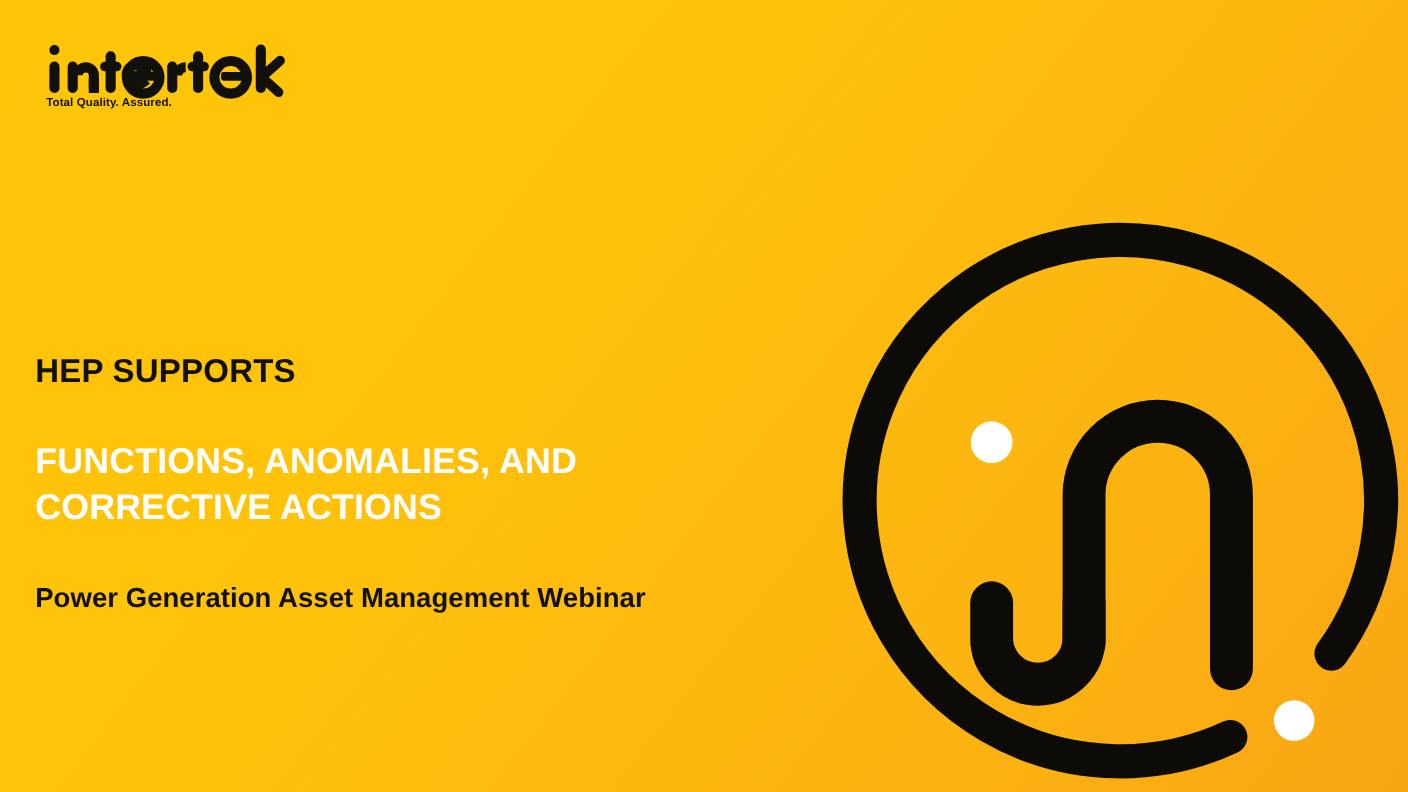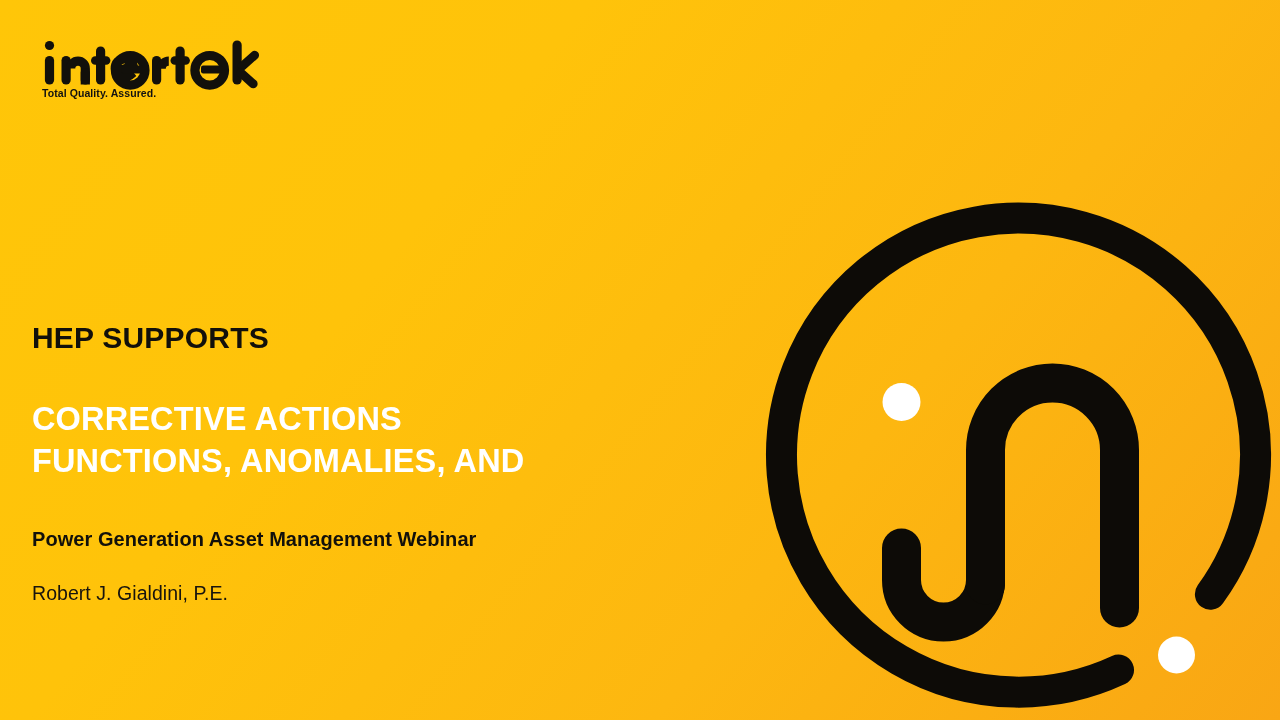--- a/index.html
+++ b/index.html
@@ -62,21 +62,21 @@
     font-size: 32.5px;
     font-weight: bold;
     color: #FFFFFF;
     line-height: 1.30;
     letter-spacing: 0.15px;
   }
   #event-info {
     padding-top: 38px;
   }
   .event-line {
-    font-size: 20px;
+    font-size: 25px;
     font-weight: bold;
     color: #12100B;
     line-height: 1.95;
     letter-spacing: 0.05px;
     white-space: nowrap;
   }
   #presenter-name {
     padding-top: 23px;
     font-size: 19.5px;
     font-weight: normal;
@@ -136,29 +136,28 @@
       </g>
     </svg>
     <div id="brand-tagline">Total Quality. Assured.</div>
   </div>
 
   <div id="title-block">
 
     <div id="eyebrow-title">HEP SUPPORTS</div>
 
     <div id="main-title">
+      <div>FUNCTIONS, ANOMALIES, AND</div>
       <div>CORRECTIVE ACTIONS</div>
-      <div>FUNCTIONS, ANOMALIES, AND</div>
     </div>
 
     <div id="event-info">
       <div class="event-line">Power Generation Asset Management Webinar</div>
     </div>
 
-    <div id="presenter-name">Robert J. Gialdini, P.E.</div>
   </div>
 
   <div id="logo-mark">
     <svg width="580" height="480" viewBox="0 0 580 480" aria-label="intertek monogram">
 
       <g fill="none" stroke="#0D0B07" stroke-width="31" stroke-linecap="round">
         <path d="M 510.4 354.2
                  A 237 237 0 1 0 418.5 430.0"></path>
       </g>
 

